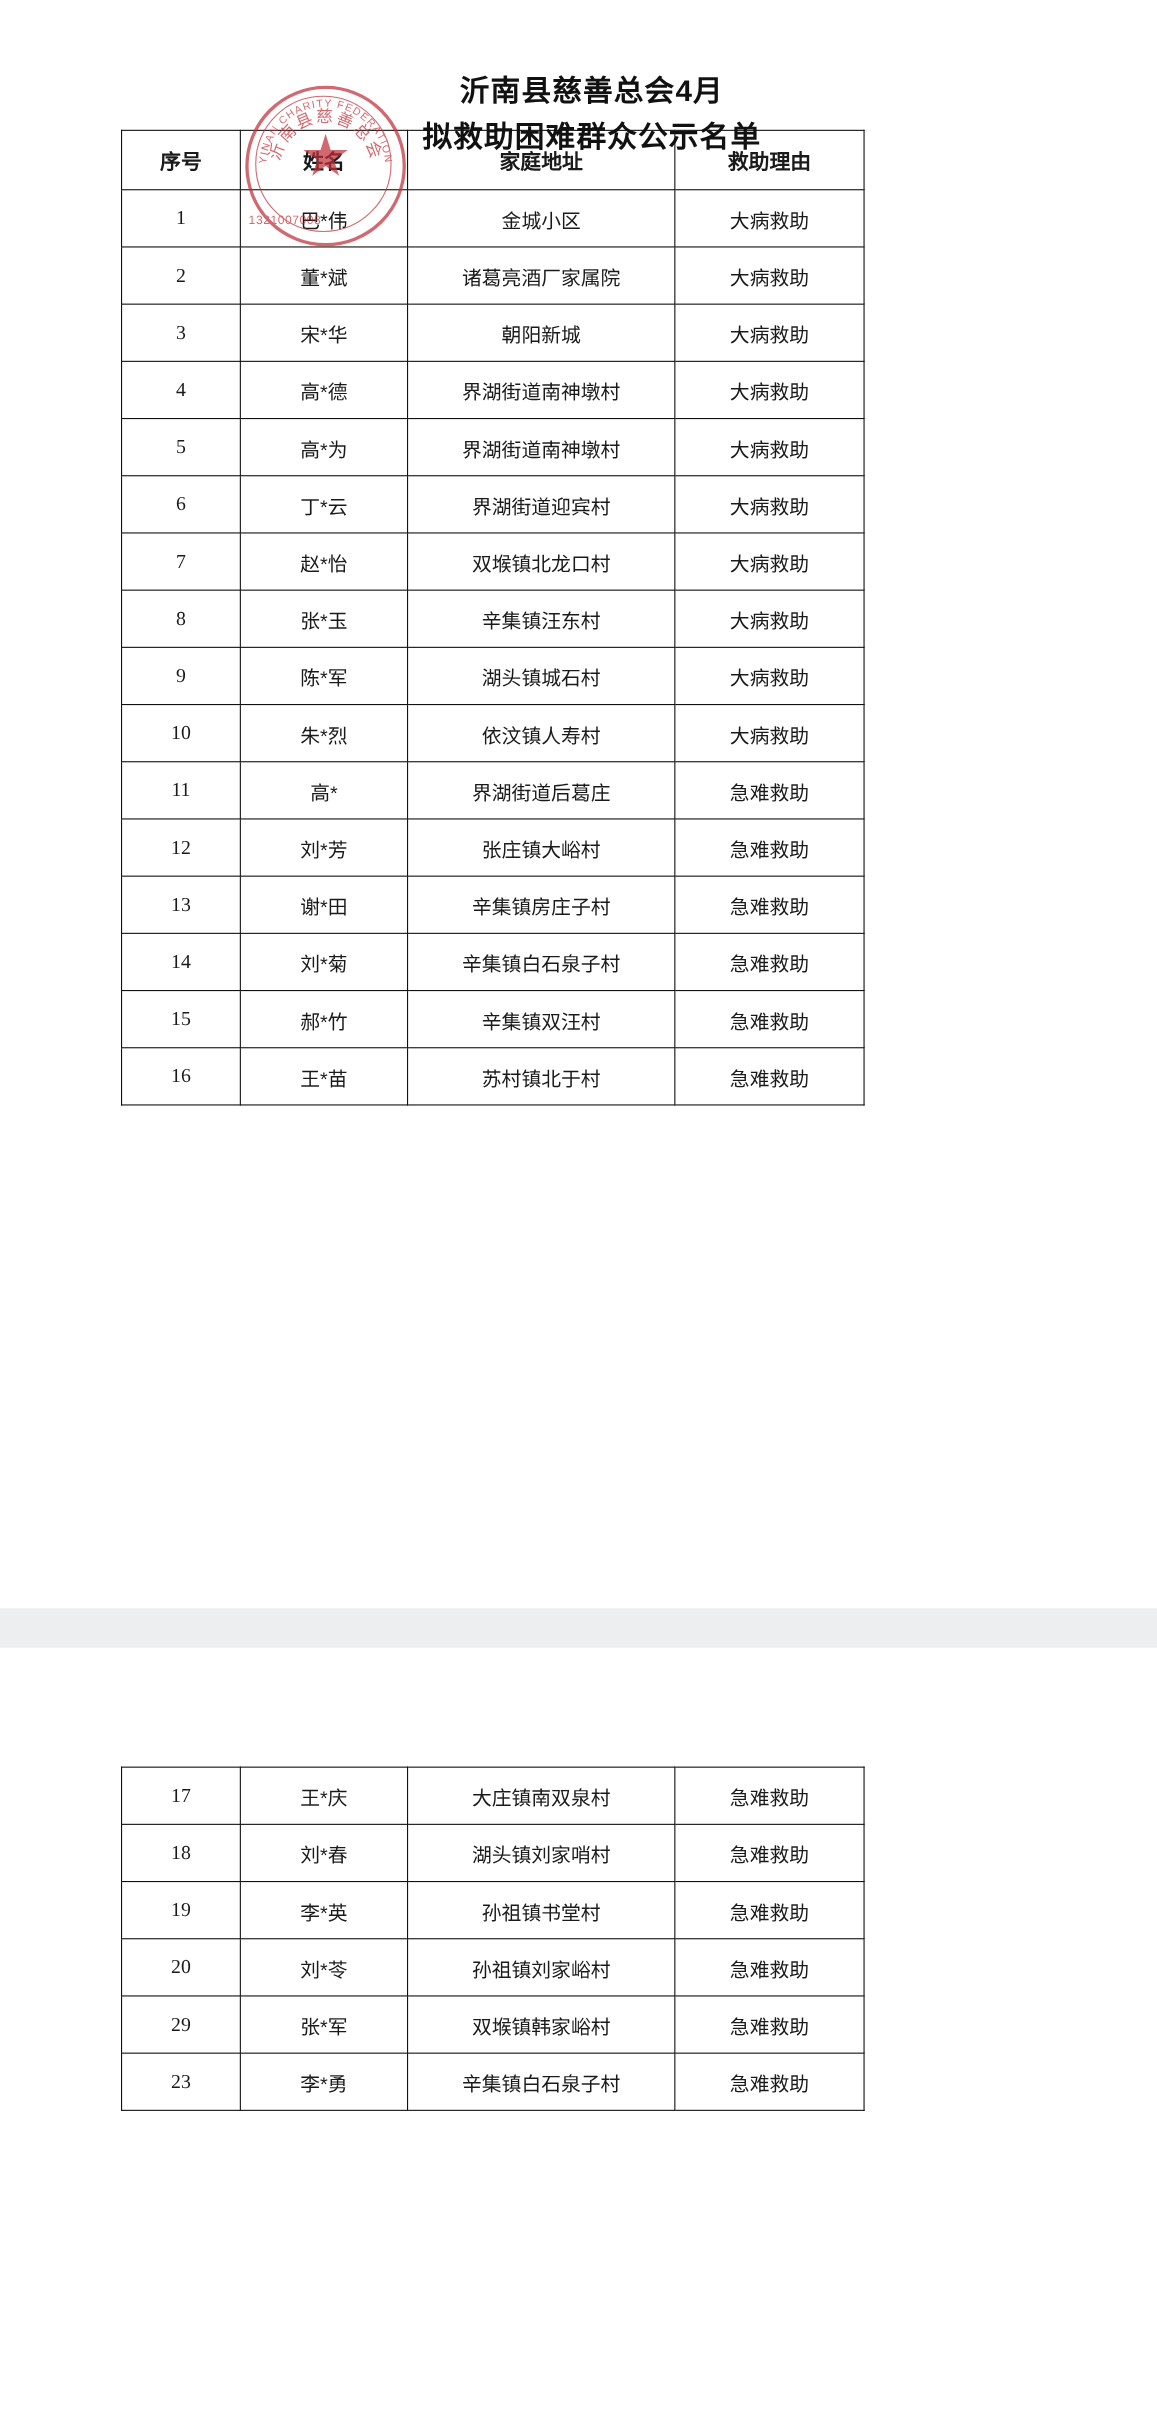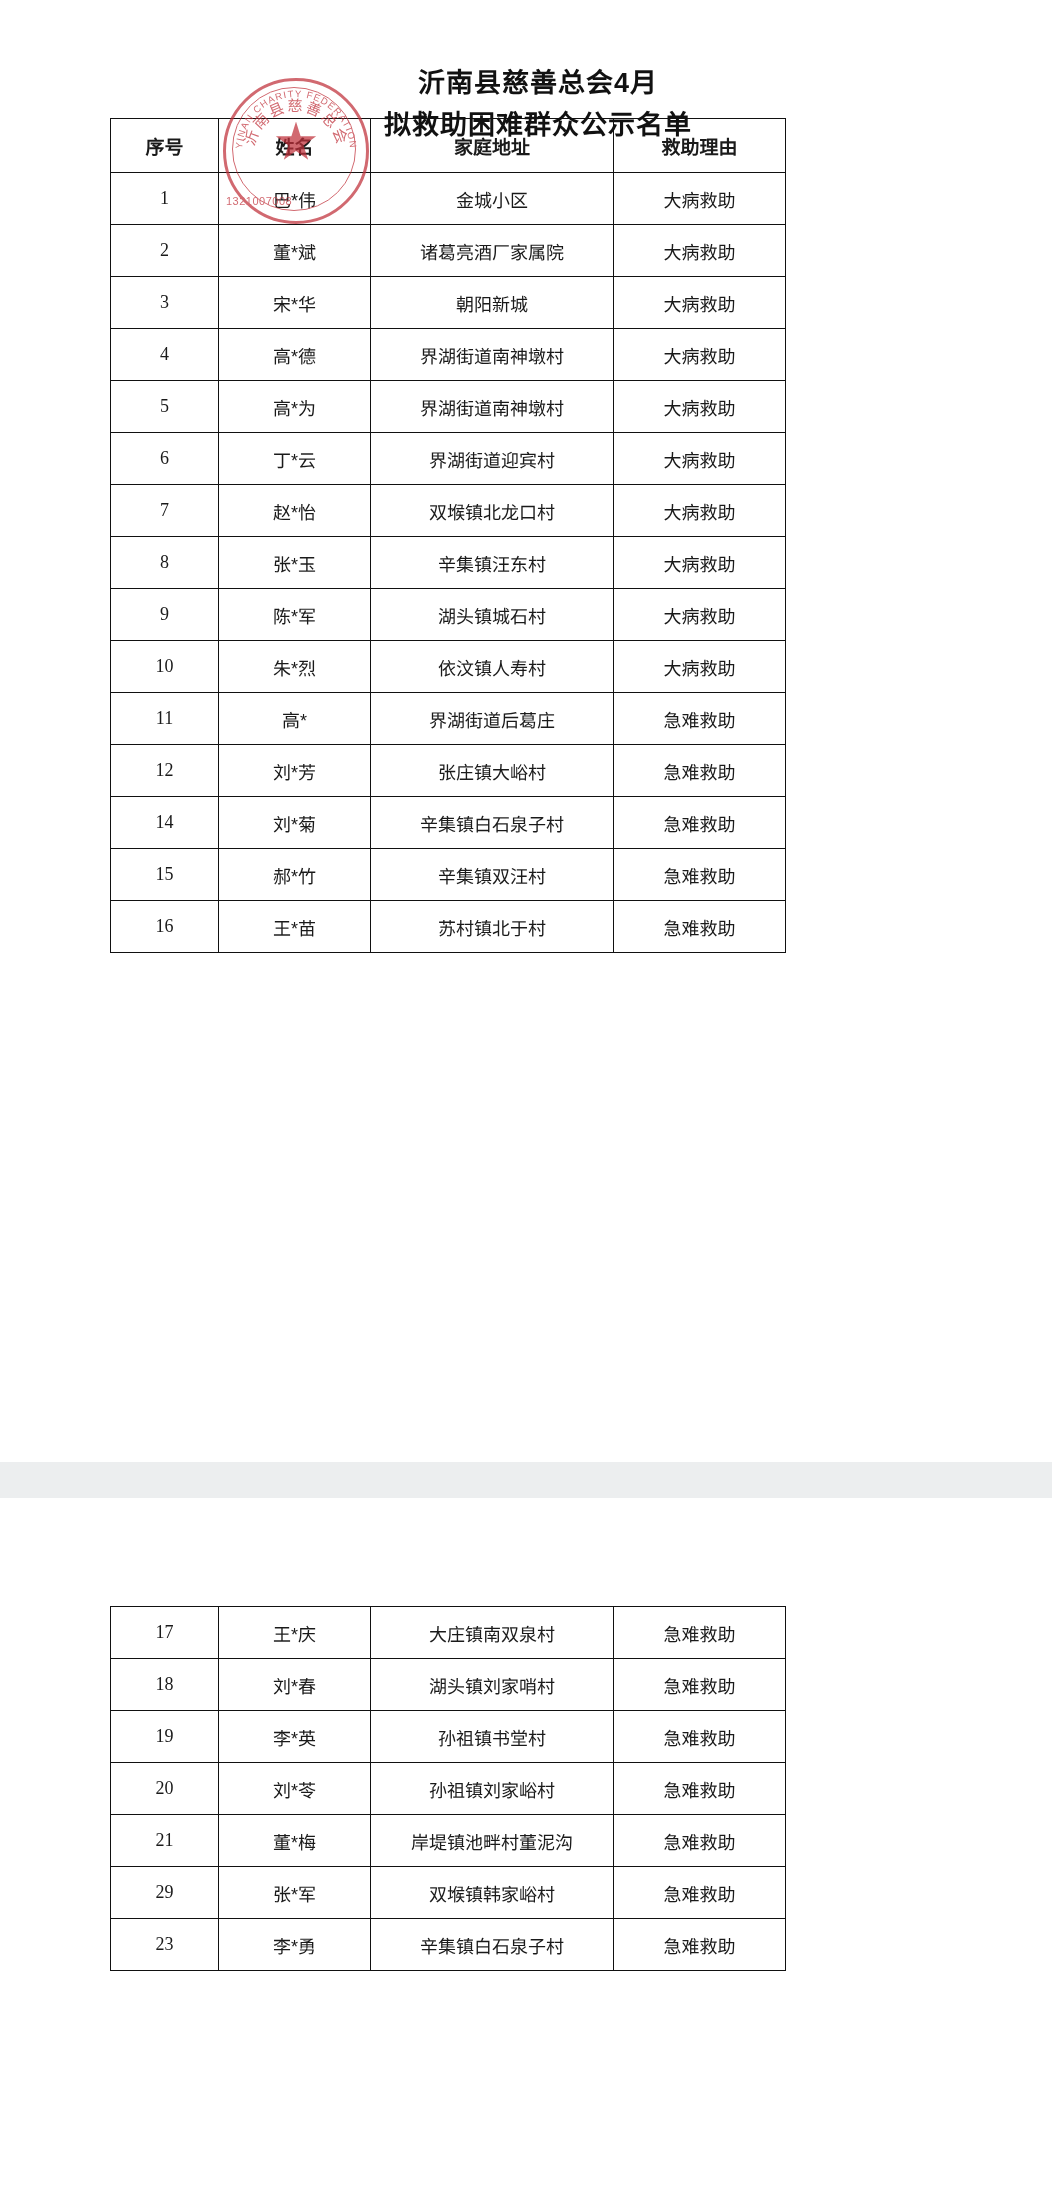--- a/index.html
+++ b/index.html
@@ -269,20 +269,26 @@
             <td class="cell-text">界湖街道后葛庄</td>
             <td class="cell-text">急难救助</td>
           </tr>
           <tr>
             <td class="cell-idx">12</td>
             <td class="cell-text">刘*芳</td>
             <td class="cell-text">张庄镇大峪村</td>
             <td class="cell-text">急难救助</td>
           </tr>
           <tr>
+            <td class="cell-idx">13</td>
+            <td class="cell-text">谢*田</td>
+            <td class="cell-text">辛集镇房庄子村</td>
+            <td class="cell-text">急难救助</td>
+          </tr>
+          <tr>
             <td class="cell-idx">14</td>
             <td class="cell-text">刘*菊</td>
             <td class="cell-text">辛集镇白石泉子村</td>
             <td class="cell-text">急难救助</td>
           </tr>
           <tr>
             <td class="cell-idx">15</td>
             <td class="cell-text">郝*竹</td>
             <td class="cell-text">辛集镇双汪村</td>
             <td class="cell-text">急难救助</td>
@@ -326,26 +332,20 @@
             <td class="cell-text">孙祖镇书堂村</td>
             <td class="cell-text">急难救助</td>
           </tr>
           <tr>
             <td class="cell-idx">20</td>
             <td class="cell-text">刘*苓</td>
             <td class="cell-text">孙祖镇刘家峪村</td>
             <td class="cell-text">急难救助</td>
           </tr>
           <tr>
-            <td class="cell-idx">21</td>
-            <td class="cell-text">董*梅</td>
-            <td class="cell-text">岸堤镇池畔村董泥沟</td>
-            <td class="cell-text">急难救助</td>
-          </tr>
-          <tr>
             <td class="cell-idx">29</td>
             <td class="cell-text">张*军</td>
             <td class="cell-text">双堠镇韩家峪村</td>
             <td class="cell-text">急难救助</td>
           </tr>
           <tr>
             <td class="cell-idx">23</td>
             <td class="cell-text">李*勇</td>
             <td class="cell-text">辛集镇白石泉子村</td>
             <td class="cell-text">急难救助</td>

